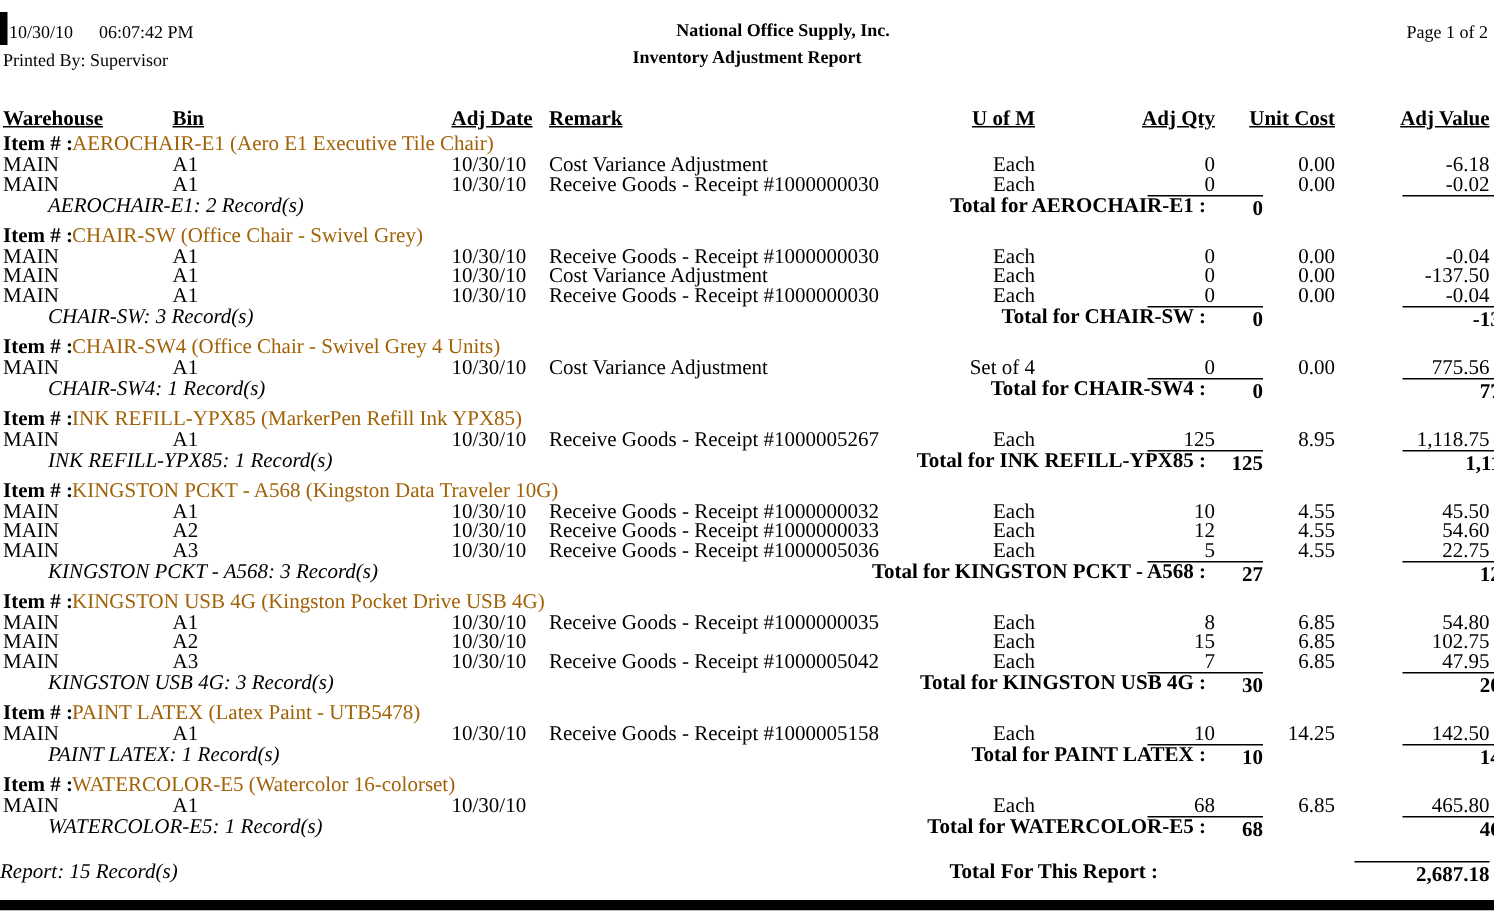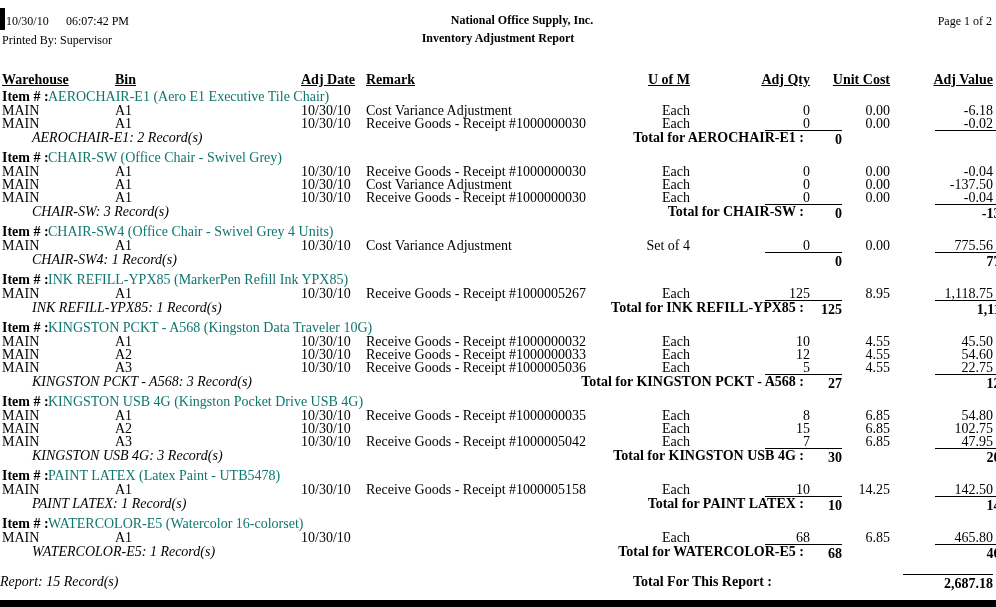--- a/index.html
+++ b/index.html
@@ -30,21 +30,21 @@
   .c-uofm   { left:598px; width:92px;  text-align:right; }
   .c-qty    { left:733px; width:77px;  text-align:right; }
   .c-cost   { left:818px; width:72px;  text-align:right; }
   .c-value  { left:903px; width:90px;  text-align:right; }
 
   .colhead { height:17px; font-weight:bold; }
   .colhead span { text-decoration:underline; }
 
   .item-row { height:14px; }
   .item-label { left:2px; font-weight:bold; }
-  .item-name  { left:48px; color:#0f766e; cursor:pointer; }
+  .item-name  { left:48px; color:#a16207; cursor:pointer; }
 
   .total-row { height:15px;margin-left:32px; }
   .total-row span { top:1px; }
   .t-recount { left:0; font-style:italic; }
   .t-label   { left:420px; width:352px; text-align:right; font-weight:bold; }
   .sum { font-weight:bold; border-top:1px solid #000; padding-top:1px; }
 
   .group { margin-bottom:6px; }
 
   .report-footer { margin-top:14px; height:18px;text-decoration:underline; }
@@ -164,20 +164,21 @@
       <span class="c-bin">A1</span>
       <span class="c-date">10/30/10</span>
       <span class="c-remark">Cost Variance Adjustment</span>
       <span class="c-uofm">Set of 4</span>
       <span class="c-qty">0</span>
       <span class="c-cost">0.00</span>
       <span class="c-value">775.56</span>
     </div>
     <div class="row total-row">
       <span class="t-recount">CHAIR-SW4: 1 Record(s)</span>
+      <span class="t-label">Total for CHAIR-SW4 :</span>
       <span class="c-qty sum">0</span>
       <span class="c-value sum">775.56</span>
     </div>
   </div>
 
   <div class="group">
     <div class="row item-row">
       <span class="item-label">Item # :</span>
       <span class="item-name">INK REFILL-YPX85 (MarkerPen Refill Ink YPX85)</span>
     </div>

